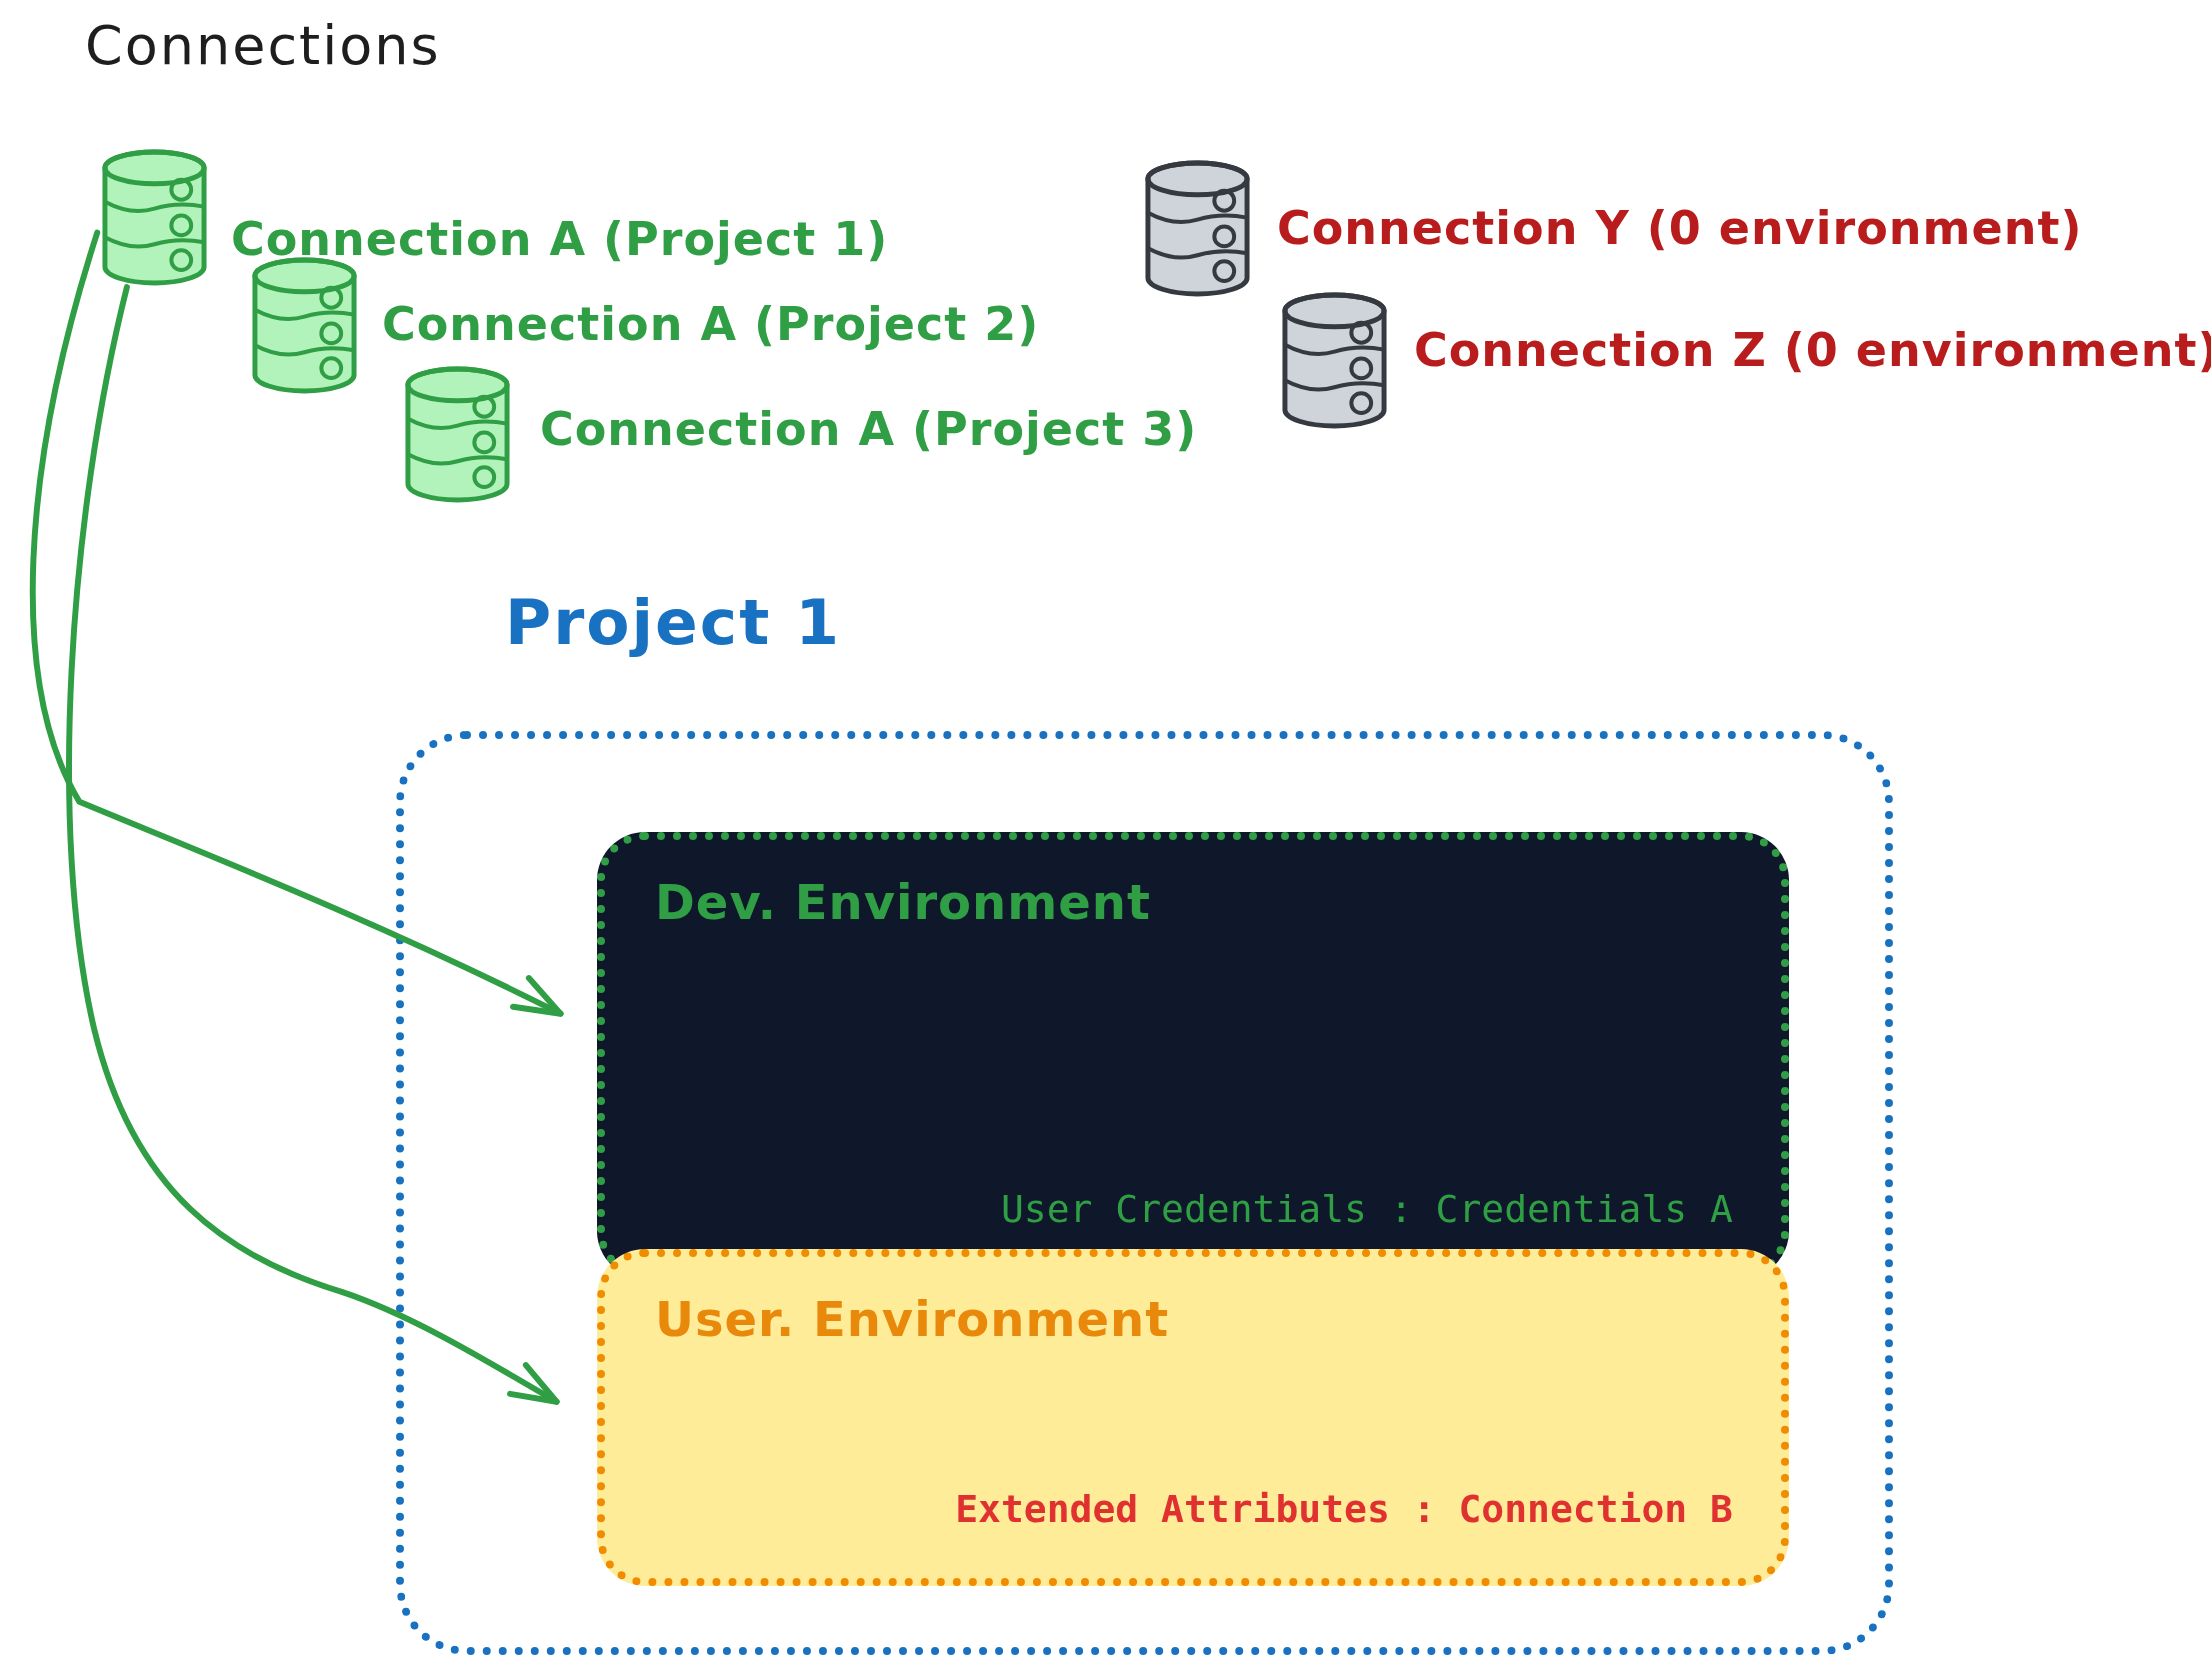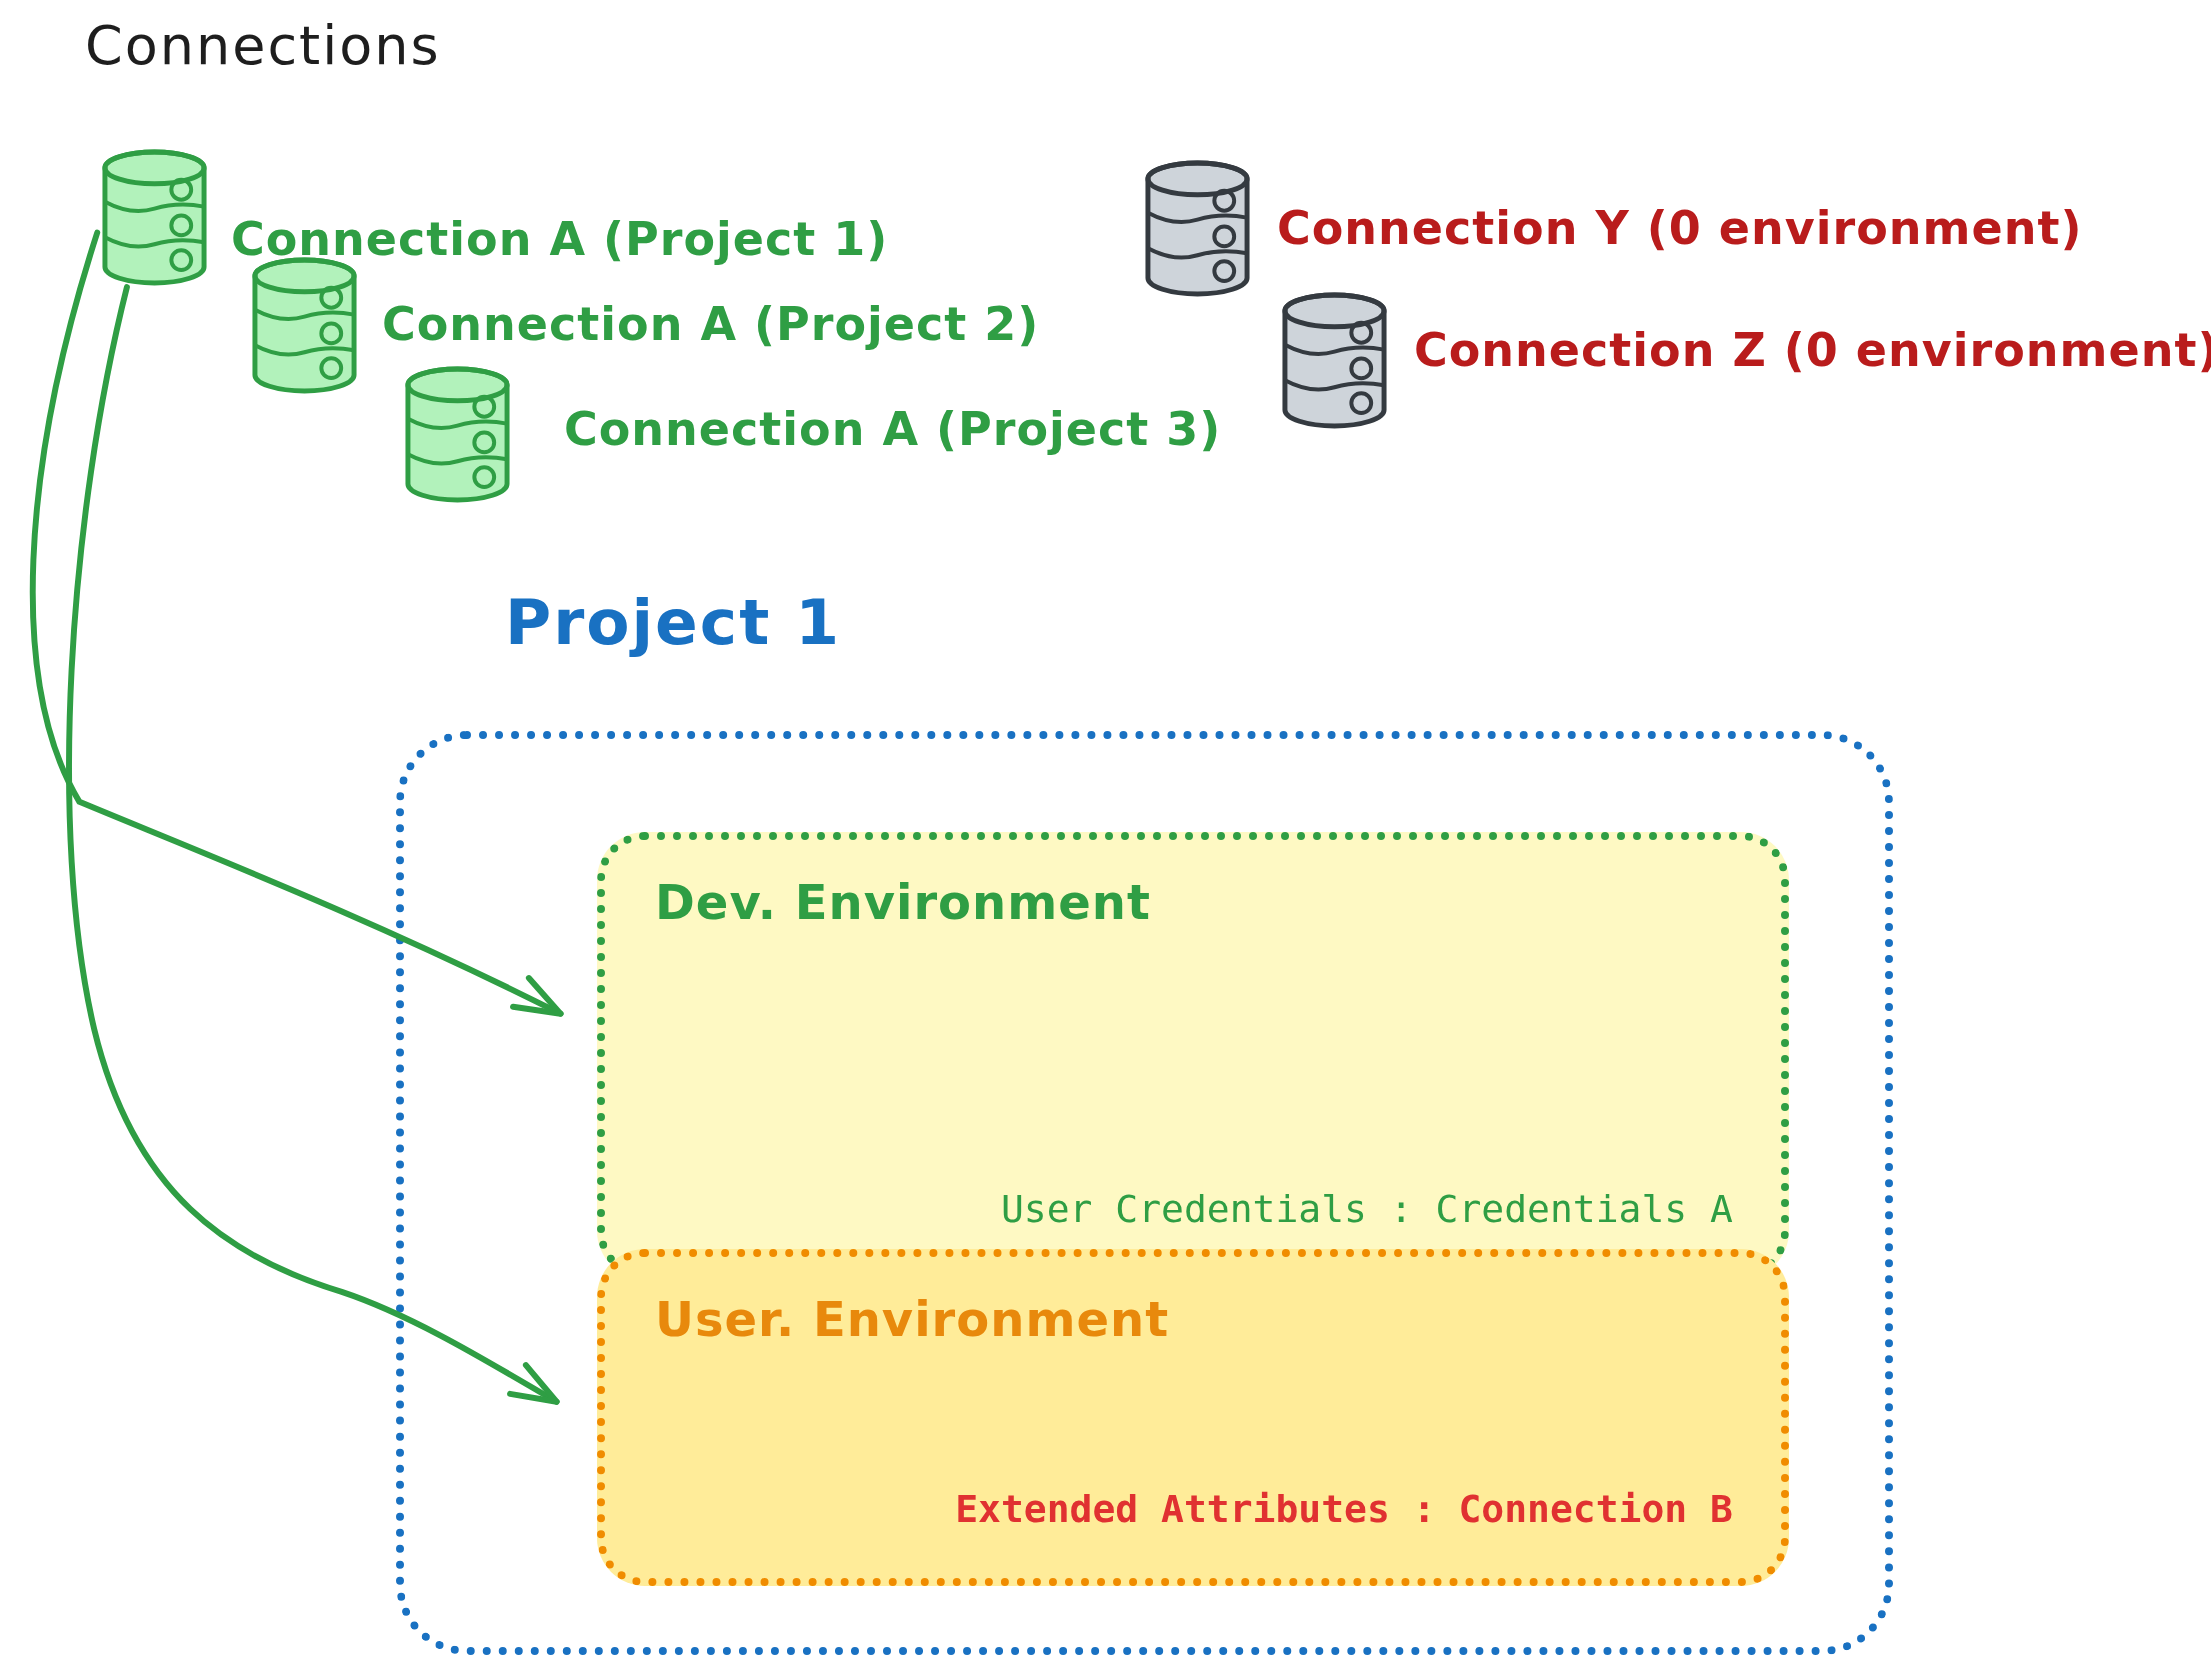--- a/index.html
+++ b/index.html
@@ -24,34 +24,34 @@
   .db-a2{left:249px;top:255px;}
   .db-a3{left:402px;top:364px;}
   .db-y{left:1142px;top:158px;}
   .db-z{left:1279px;top:290px;}
 
   .conn-label{font-size:46px;font-weight:bold;white-space:nowrap;letter-spacing:1px;}
   .green-text{color:#2f9e44;}
   .black-text{color:#b91c1c;text-align:center;}
   .lbl-a1{left:231px;top:188px;margin-top:24px;}
   .lbl-a2{left:382px;top:297px;}
-  .lbl-a3{left:564px;top:402px;}
+  .lbl-a3{left:540px;top:402px;}
   .lbl-y{left:1277px;top:201px;}
   .lbl-z{left:1414px;top:323px;}
 
   #project-title{left:477px;top:586px;font-size:63px;font-weight:bold;color:#1971c2;letter-spacing:2px;margin-left:28px;}
 
   #project-box{
     left:396px;top:731px;width:1497px;height:924px;
     border:8px dotted #1971c2;border-radius:71px;box-sizing:border-box;
   }
   .env-box{box-sizing:border-box;border-radius:48px;}
   #dev-box{
     left:597px;top:832px;width:1192px;height:447px;
-    background:#fef9c3;border:8px dotted #2f9e44;
+    background:#0f172a;border:8px dotted #2f9e44;
   }
   #prod-box{
     left:597px;top:1249px;width:1192px;height:337px;
     background:#ffec99;border:8px dotted #f08c00;
   }
   .env-title{position:absolute;left:50px;top:34px;font-size:48px;font-weight:bold;letter-spacing:1px;white-space:nowrap;}
   #dev-title{color:#2f9e44;}
   #prod-title{color:#e8890c;}
   #dev-cred{position:absolute;right:48px;bottom:40px;font-size:38px;font-weight:normal;color:#2f9e44;white-space:nowrap;}
   #prod-lines{position:absolute;right:48px;bottom:44px;font-size:38px;font-weight:bold;color:#e03131;line-height:1.28;text-align:left;white-space:nowrap;}

